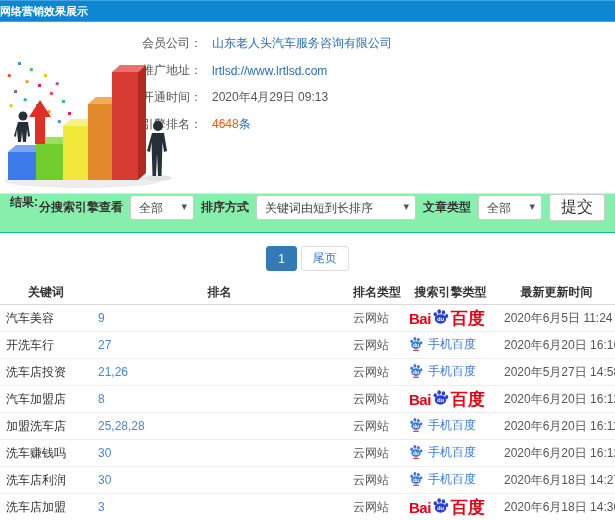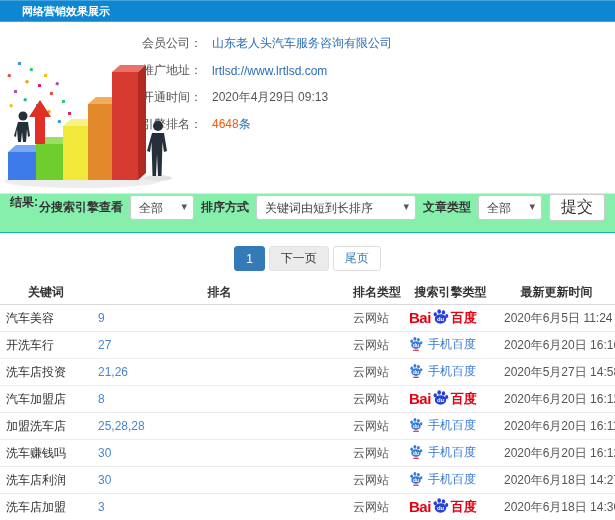--- a/index.html
+++ b/index.html
@@ -6,21 +6,21 @@
   html,body { margin:0; padding:0; }
   body {
     width:615px; height:520px; overflow:hidden; background:#fff;
     font-family:"Liberation Sans","DejaVu Sans",sans-serif;
     font-size:12px; color:#333;
   }
   
   .topbar{
     height:22px; background:#0d87d1;
     box-shadow: inset 0 1px 0 #44a4de, inset 0 -1px 0 #44a4de;
-    display:flex; align-items:center; padding:0 22px;
+    display:flex; align-items:center; padding:0 0;
   }
   .topbar .title{ color:#fff; font-size:11px; font-weight:bold; }
 
   
   .info-section{ position:relative; height:171px; background:#fff; }
   .illustration{ position:absolute; left:0; top:10px; }
   .info-list{ margin-left:112px; padding-top:8px; }
   .info-row{ display:flex; align-items:center; height:27px; }
   .info-label{ width:90px; text-align:right; color:#555; }
   .info-value{ margin-left:10px; }
@@ -77,21 +77,21 @@
   td{
     padding:0 6px; height:27px; border-bottom:1px solid #ececec;
     color:#333; white-space:nowrap; overflow:hidden;
   }
   td.rank-cell{ color:#4a86c8; }
   td.type-cell, td.time-cell{ color:#555; }
 
   
   .baidu-logo{ display:inline-flex; align-items:center; font-weight:bold; line-height:1; }
   .baidu-bai{ color:#e60012; font-size:15px; letter-spacing:-0.5px; }
-  .baidu-cn{ color:#e60012; font-size:13px; margin-left:1px; }
+  .baidu-cn{ color:#e60012; font-size:17px; margin-left:1px; }
   .paw{ margin:0 1px; position:relative; top:-2px; }
   .mobile-logo{ display:inline-flex; align-items:center; gap:5px; color:#3a7bd5; line-height:1; }
 </style>
 </head>
 <body>
 
 <div class="topbar">
   <span class="title">网络营销效果展示</span>
 </div>
 
@@ -205,21 +205,20 @@
       <select>
         <option>全部</option>
       </select>
     </span>
     <button class="submit-btn">提交</button>
   </div>
 </div>
 
 <div class="pagination">
   <span class="page-btn page-current">1</span>
-  <span class="page-btn page-next">下一页</span>
   <span class="page-btn page-last">尾页</span>
 </div>
 
 <table>
   <colgroup>
     <col style="width:92px">
       <col style="width:255px">
       <col style="width:56px">
       <col style="width:95px">
       <col>

